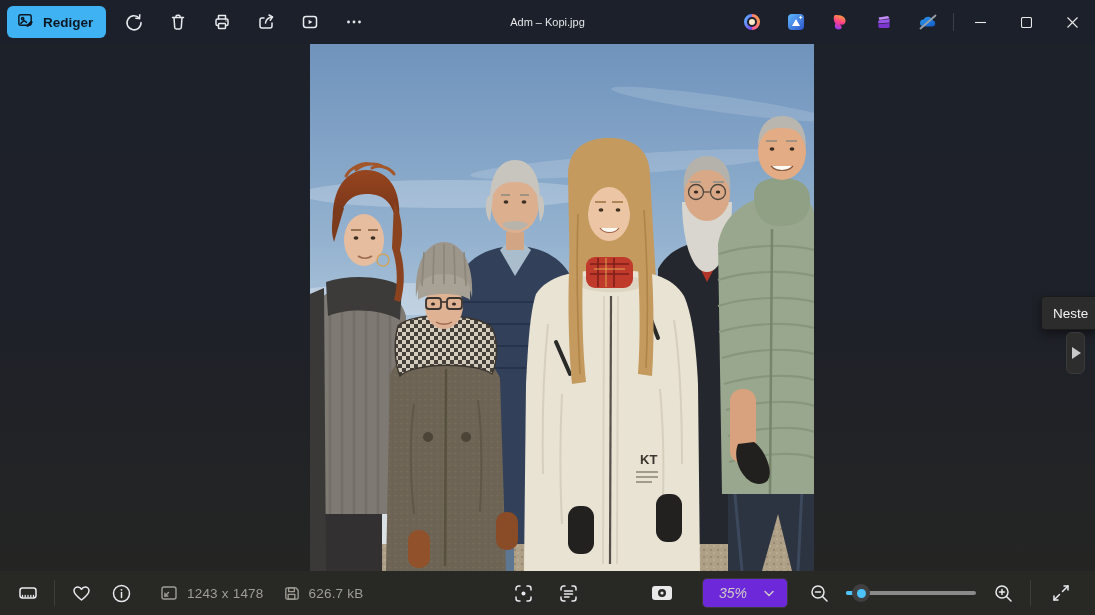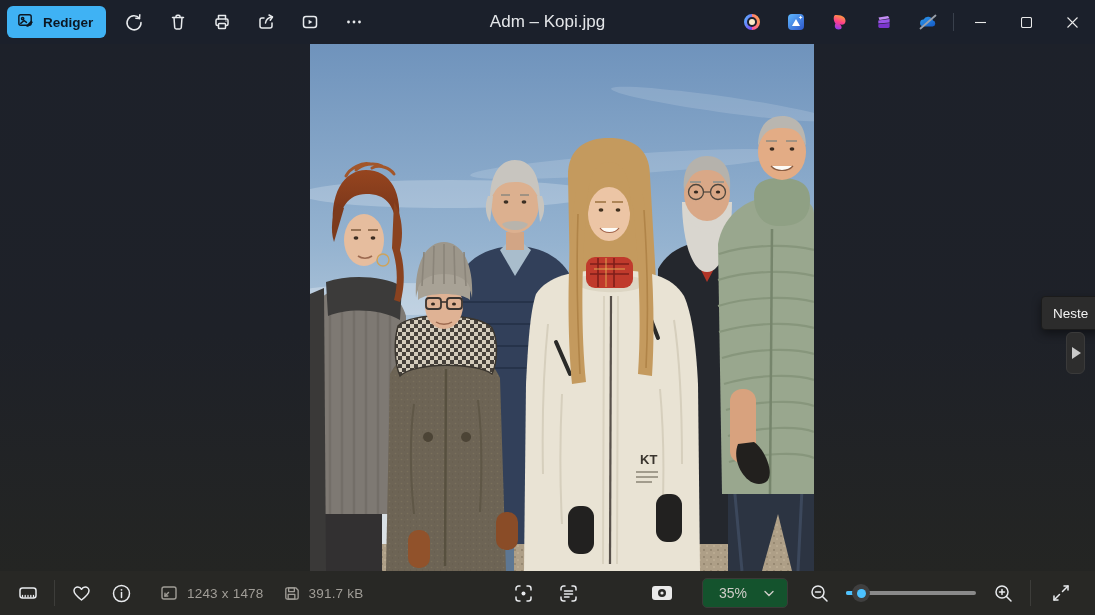--- a/index.html
+++ b/index.html
@@ -12,21 +12,21 @@
               background:#1b202b; display:flex; align-items:center; }
   .tb-left { display:flex; align-items:center; padding-left:7px; }
   .edit-btn { height:32px; padding:0 13px 0 9px; background:#3fb2f4; border:none;
               border-radius:6px; display:flex; align-items:center; gap:8px;
               color:#0c1723; font-family:"Liberation Sans",sans-serif;
               font-size:13.5px; font-weight:600; cursor:pointer; }
   .tb-btn { width:44px; height:36px; border:none; background:transparent; border-radius:5px;
             display:flex; align-items:center; justify-content:center; cursor:pointer; }
   .tb-title { position:absolute; left:0; right:0; top:0; height:44px; display:flex;
               align-items:center; justify-content:center; pointer-events:none;
-              color:#e4e6e9; font-size:17px; }
+              color:#e4e6e9; font-size:11px; }
   .tb-right { position:absolute; right:0; top:0; height:44px; display:flex; align-items:center; }
   .app-icn { width:44px; height:36px; display:flex; align-items:center; justify-content:center;
              background:transparent; border:none; cursor:pointer; }
   .tb-sep { width:1px; height:18px; background:#39404c; margin:0 3px; }
   .win-btn { width:46px; height:44px; display:flex; align-items:center; justify-content:center;
              background:transparent; border:none; cursor:pointer; }
 
   
   .canvas { position:absolute; top:44px; left:0; width:1095px; height:527px;
             background:linear-gradient(180deg,#1d212a 0%,#1e2128 55%,#242523 100%); }
@@ -48,24 +48,24 @@
   .sb-left { display:flex; align-items:center; padding-left:8px; }
   .sb-btn { width:40px; height:34px; border:none; background:transparent; border-radius:5px;
             display:flex; align-items:center; justify-content:center; cursor:pointer; }
   .sb-sep { width:1px; height:26px; background:#3d3d3a; margin:0 6px; }
   .meta { display:flex; align-items:center; gap:8px; margin-left:18px;
           color:#a09d97; font-size:13.5px; letter-spacing:.2px; }
   .meta .txt { margin-right:10px; }
   .sb-center { position:absolute; left:503px; top:0; height:44px; display:flex; align-items:center; }
   .sb-right { position:absolute; right:0; top:0; height:44px; display:flex;
               align-items:center; padding-right:14px; }
-  .zoom-dd { width:86px; height:30px; margin:0 14px 0 20px; background:#14532d;
+  .zoom-dd { width:86px; height:30px; margin:0 14px 0 20px; background:#6d28d9;
              border:1px solid #3a3a37; border-radius:5px; display:flex; align-items:center;
              justify-content:space-between; padding:0 12px 0 16px; cursor:pointer;
-             color:#cfcdc8; font-size:14px; }
+             color:#cfcdc8; font-size:14px;font-style:italic; }
   .slider { position:relative; width:130px; height:20px; margin:0 10px; cursor:pointer; }
   .slider .track { position:absolute; left:0; right:0; top:8px; height:4px;
                    background:#8a8a8a; border-radius:2px; }
   .slider .fill { position:absolute; left:0; width:15px; top:8px; height:4px;
                   background:#4cc2ff; border-radius:2px; }
   .slider .thumb { position:absolute; left:6px; top:1px; width:18px; height:18px;
                    background:#3f3f3f; border-radius:50%; display:flex;
                    align-items:center; justify-content:center; }
   .slider .thumb::after { content:""; width:9px; height:9px; border-radius:50%;
                           background:#4cc2ff; display:block; }
@@ -411,21 +411,21 @@
           <rect x="3" y="4" width="14" height="12" rx="2"></rect>
           <path d="M6 13 L9.5 9.5"></path>
           <path d="M6 10.2 V13 H8.8"></path>
         </svg>
         <span class="txt">1243 x 1478</span>
         <svg width="19" height="19" viewBox="0 0 20 20" fill="none" stroke="#a09d97" stroke-width="1.4" stroke-linejoin="round">
           <path d="M4 5.5 a1.5 1.5 0 0 1 1.5-1.5 h9 L17 6.5 v8 a1.5 1.5 0 0 1-1.5 1.5 h-10 A1.5 1.5 0 0 1 4 14.5 Z"></path>
           <rect x="7" y="4" width="6" height="4"></rect>
           <rect x="6.5" y="11" width="7" height="5"></rect>
         </svg>
-        <span class="txt">391.7 kB</span>
+        <span class="txt">626.7 kB</span>
       </div>
     </div>
 
     <div class="sb-center">
       <button class="sb-btn">
         <svg width="21" height="21" viewBox="0 0 21 21" fill="none" stroke="#e8eaed" stroke-width="1.5" stroke-linecap="round">
           <path d="M3 7 V5.5 A2.5 2.5 0 0 1 5.5 3 H7 M14 3 h1.5 A2.5 2.5 0 0 1 18 5.5 V7 M18 14 v1.5 A2.5 2.5 0 0 1 15.5 18 H14 M7 18 H5.5 A2.5 2.5 0 0 1 3 15.5 V14"></path>
           <circle cx="10.5" cy="10.5" r="2" fill="#e8eaed" stroke="none"></circle>
         </svg>
       </button>

